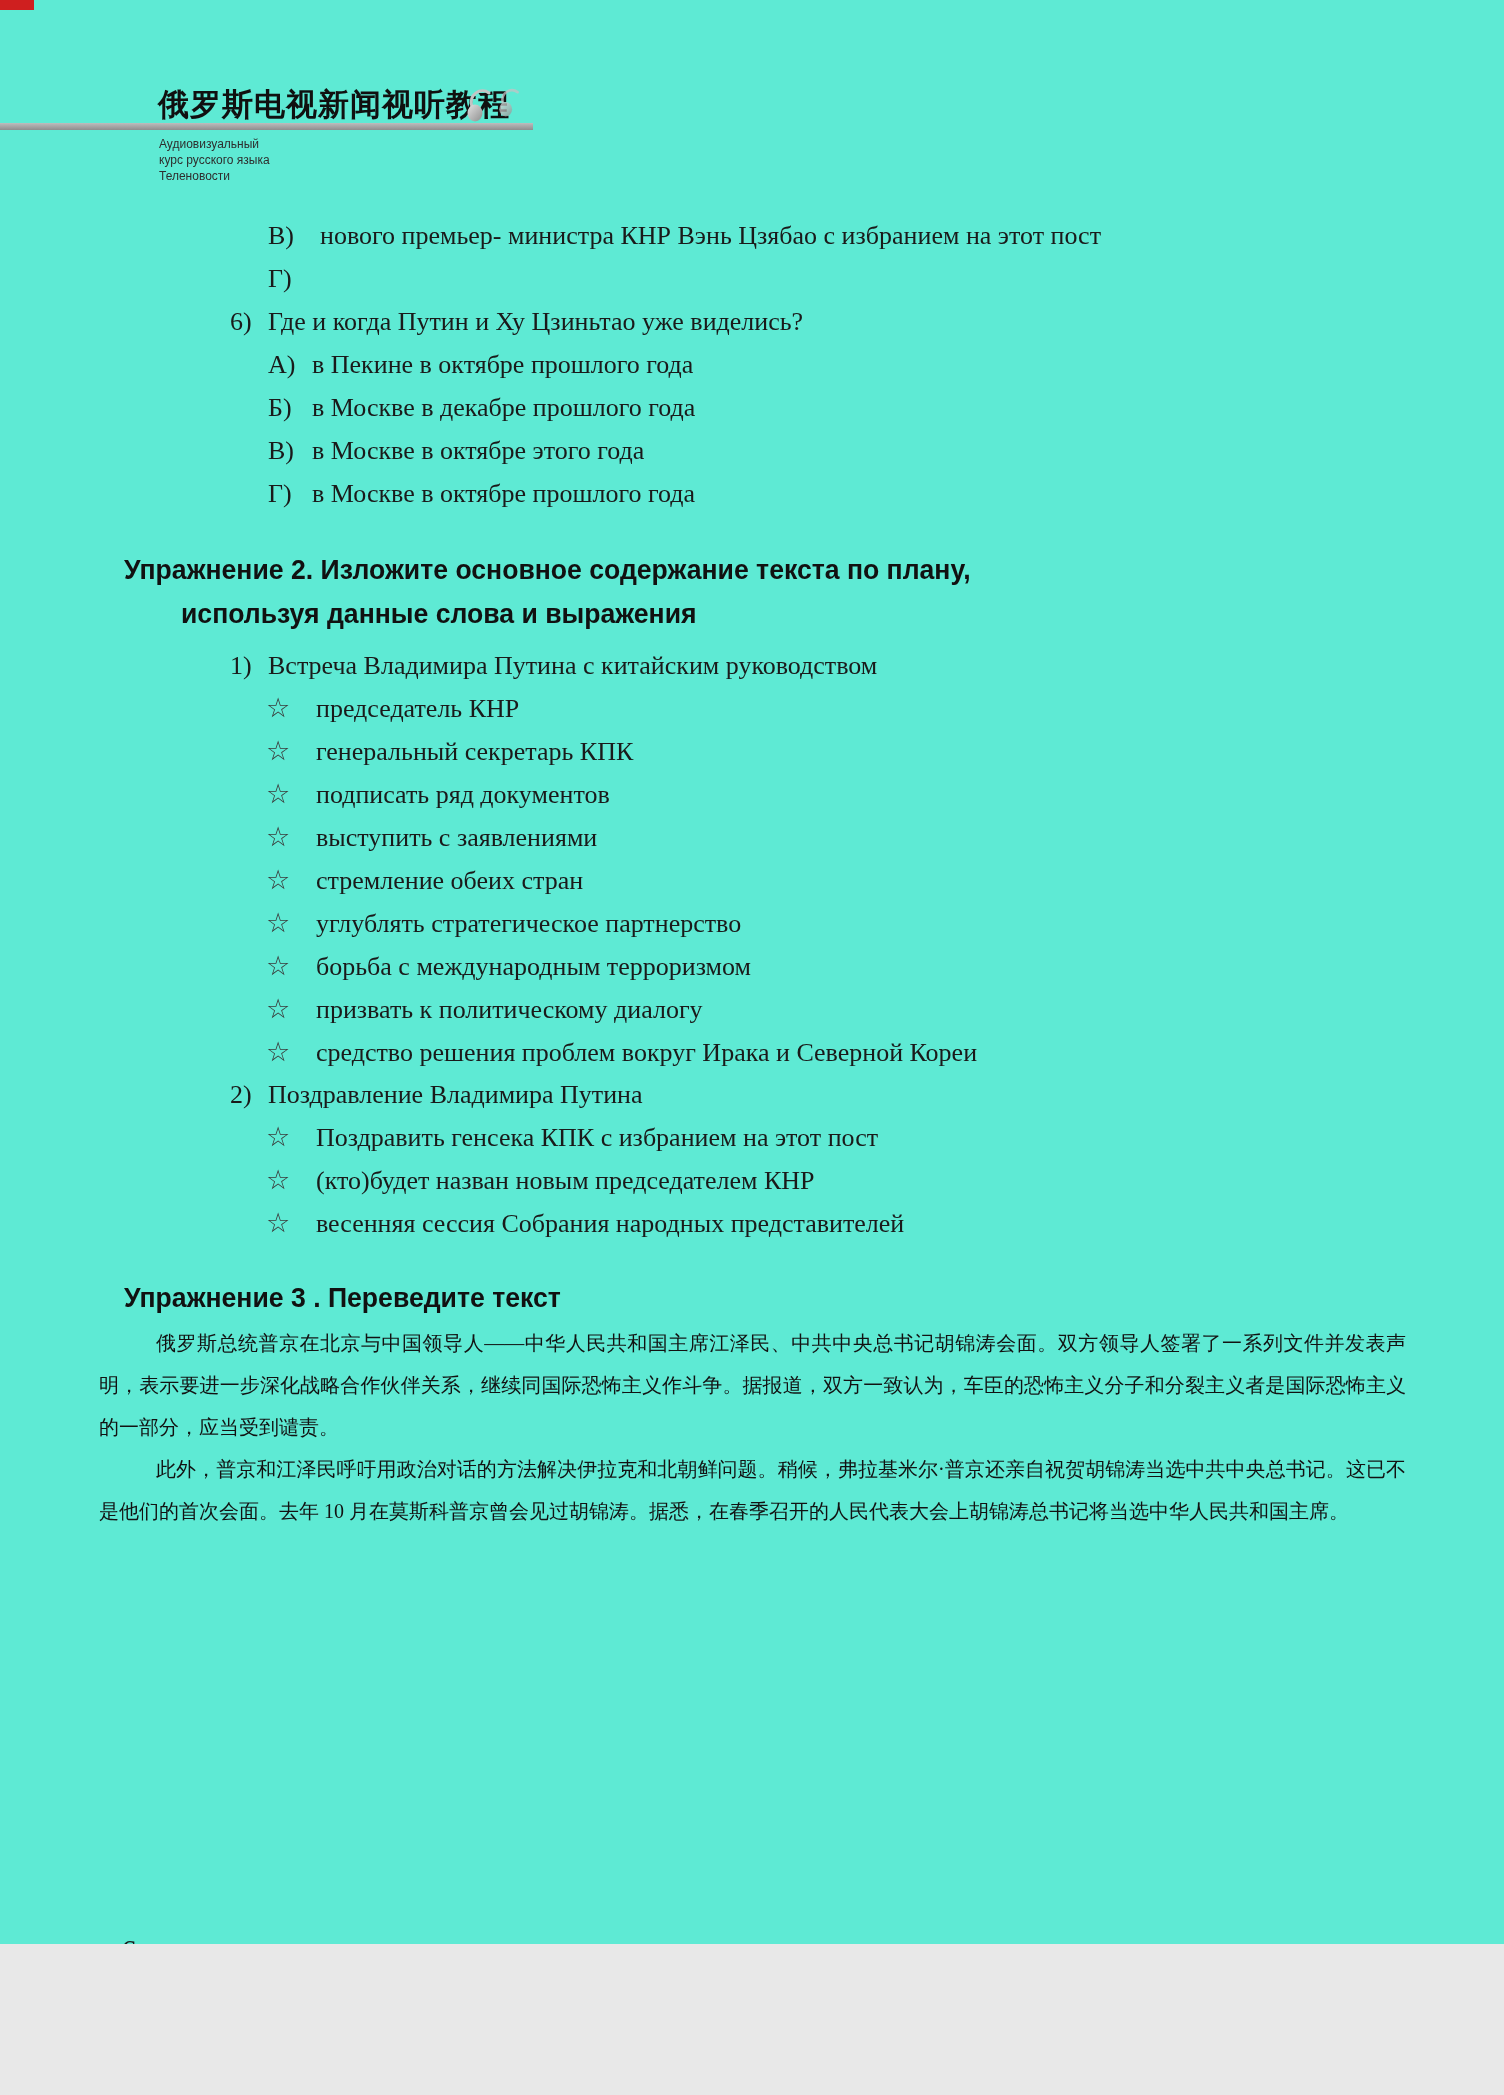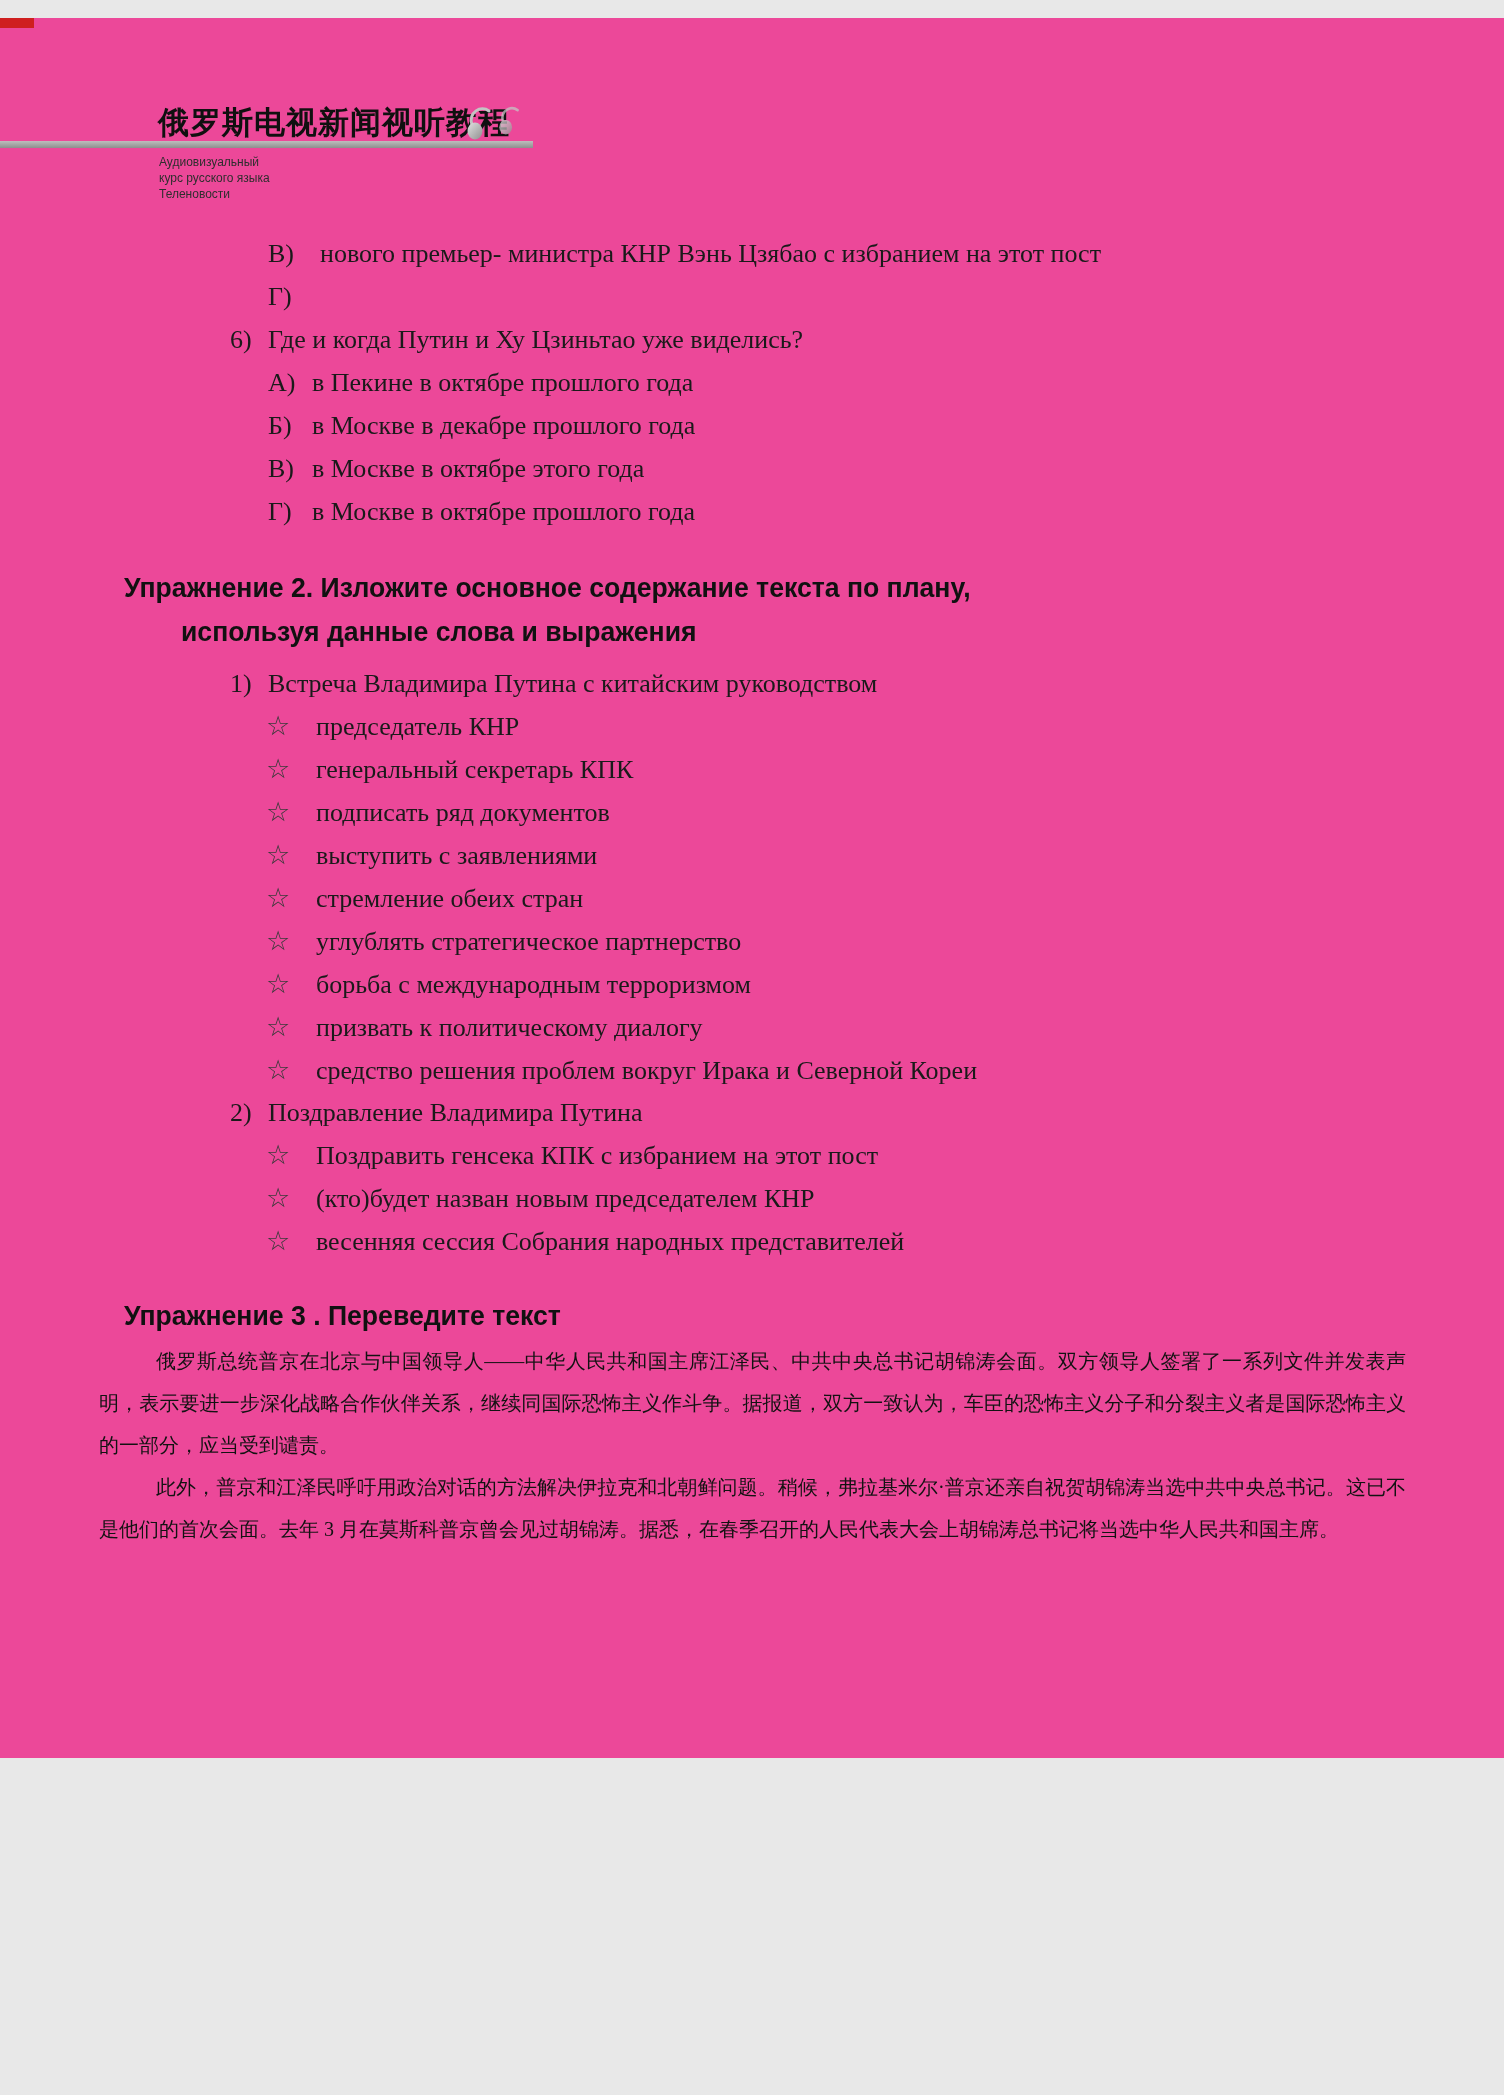--- a/index.html
+++ b/index.html
@@ -1,23 +1,22 @@
 <!DOCTYPE html>
 <html><head>
 <meta charset="utf-8">
 <style>
   html,body{margin:0;padding:0;background:#e8e8e8;}
   #page{
     position:relative;
-    width:1504px;height:1740px;
-    background:#ec4899;
+    width:1504px;height:1944px;
+    background:#5eead4;
     overflow:hidden;
     font-family:"Liberation Serif", serif;
     color:#1c1c1c;
-    margin-top:18px;
   }
   
   .corner-mark{position:absolute;left:0;top:0;width:34px;height:10px;background:#cf1f1f;}
 
   
   .hdr-title{
     position:absolute;left:158px;top:84px;
     font-family:"Liberation Sans", sans-serif;
     font-size:31px;font-weight:700;letter-spacing:1px;color:#101010;
     white-space:nowrap;
@@ -210,20 +209,20 @@
     <div class="row bullet-row">
       <span class="star">☆</span>
       <span>весенняя сессия Собрания народных представителей</span>
     </div>
   </div>
 
   <div class="ex-h ex3-h">Упражнение 3 .  Переведите текст</div>
 
   <div class="cn">
     <p>俄罗斯总统普京在北京与中国领导人——中华人民共和国主席江泽民、中共中央总书记胡锦涛会面。双方领导人签署了一系列文件并发表声明，表示要进一步深化战略合作伙伴关系，继续同国际恐怖主义作斗争。据报道，双方一致认为，车臣的恐怖主义分子和分裂主义者是国际恐怖主义的一部分，应当受到谴责。</p>
-    <p>此外，普京和江泽民呼吁用政治对话的方法解决伊拉克和北朝鲜问题。稍候，弗拉基米尔·普京还亲自祝贺胡锦涛当选中共中央总书记。这已不是他们的首次会面。去年 3 月在莫斯科普京曾会见过胡锦涛。据悉，在春季召开的人民代表大会上胡锦涛总书记将当选中华人民共和国主席。</p>
+    <p>此外，普京和江泽民呼吁用政治对话的方法解决伊拉克和北朝鲜问题。稍候，弗拉基米尔·普京还亲自祝贺胡锦涛当选中共中央总书记。这已不是他们的首次会面。去年 10 月在莫斯科普京曾会见过胡锦涛。据悉，在春季召开的人民代表大会上胡锦涛总书记将当选中华人民共和国主席。</p>
   </div>
 
   <div class="page-num">6</div>
   <div class="footer-line"></div>
   <div class="footer-hatch"></div>
 
 </div>
 
 </body></html>

